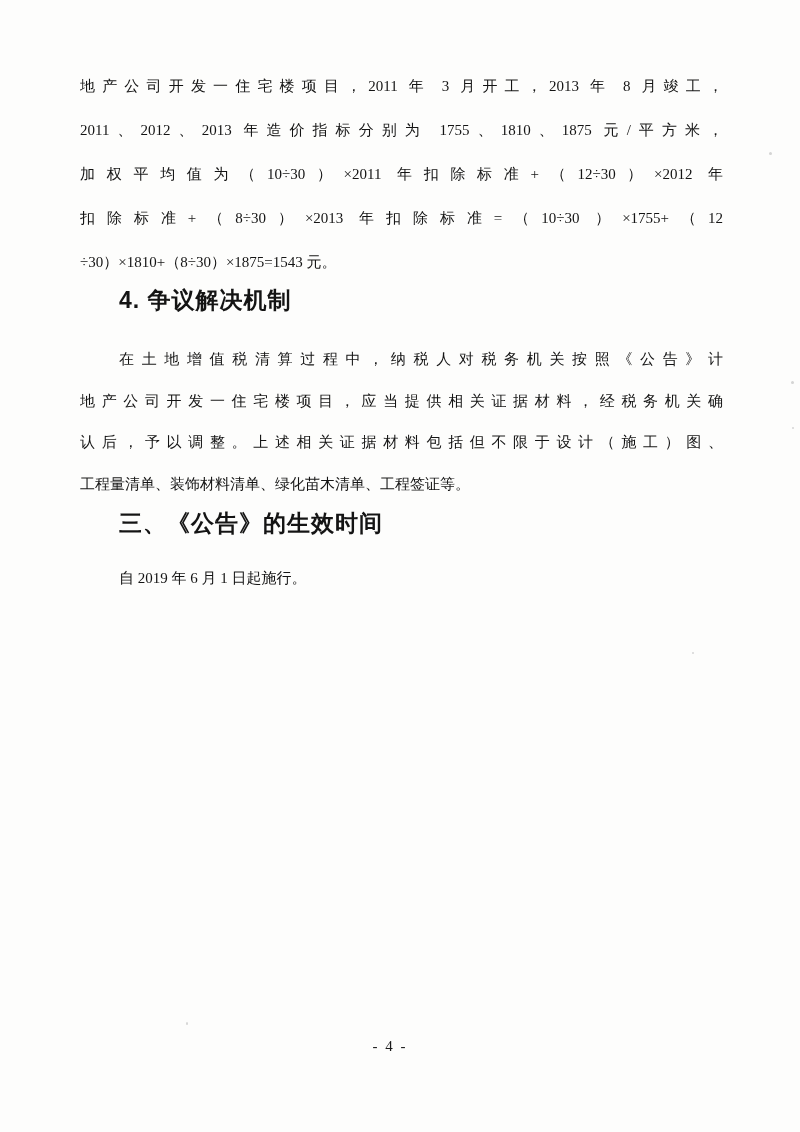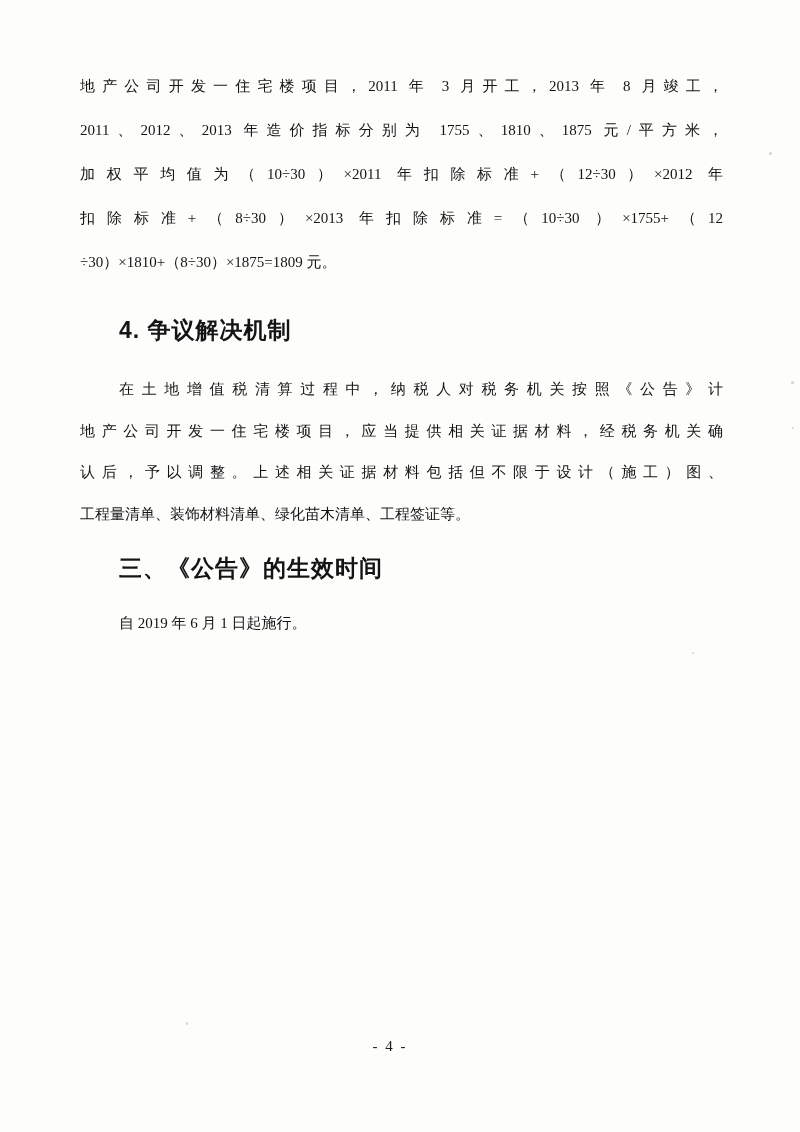--- a/index.html
+++ b/index.html
@@ -49,27 +49,27 @@
   }
   .heading {
     font-family: "Liberation Sans", "DejaVu Sans", sans-serif;
     font-weight: bold;
     font-size: 23px;
     line-height: 30px;
     padding-left: 39px;
     letter-spacing: 1px;
   }
   .heading-4 {
-    margin-top: 31px;
+    margin-top: 1px;
   }
   .para-2 {
     margin-top: 24px;
   }
   .heading-3 {
-    margin-top: 18px;
+    margin-top: 3px;
   }
   .para-3 {
     margin-top: 20px;
   }
   .page-number {
     position: absolute;
     left: 80px;
     width: 620px;
     top: 1038px;
     text-align: center;
@@ -89,21 +89,21 @@
 
 <div class="page">
 
   <div class="text-column">
 
     <div class="para para-1">
         <div class="line">地产公司开发一住宅楼项目，2011 年 3 月开工，2013 年 8 月竣工，</div>
         <div class="line">2011、2012、2013 年造价指标分别为 1755、1810、1875 元/平方米，</div>
         <div class="line">加权平均值为（10÷30）×2011 年扣除标准+（12÷30）×2012 年</div>
         <div class="line">扣除标准+（8÷30）×2013 年扣除标准=（10÷30 ）×1755+（12</div>
-        <div class="line last">÷30）×1810+（8÷30）×1875=1809 元。</div>
+        <div class="line last">÷30）×1810+（8÷30）×1875=1543 元。</div>
       </div>
 
     <div class="heading heading-4">4. 争议解决机制</div>
 
     <div class="para para-body para-2 indent-first">
         <div class="line">在土地增值税清算过程中，纳税人对税务机关按照《公告》计</div>
         <div class="line">地产公司开发一住宅楼项目，应当提供相关证据材料，经税务机关确</div>
         <div class="line">认后，予以调整。上述相关证据材料包括但不限于设计（施工）图、</div>
         <div class="line last">工程量清单、装饰材料清单、绿化苗木清单、工程签证等。</div>
       </div>

